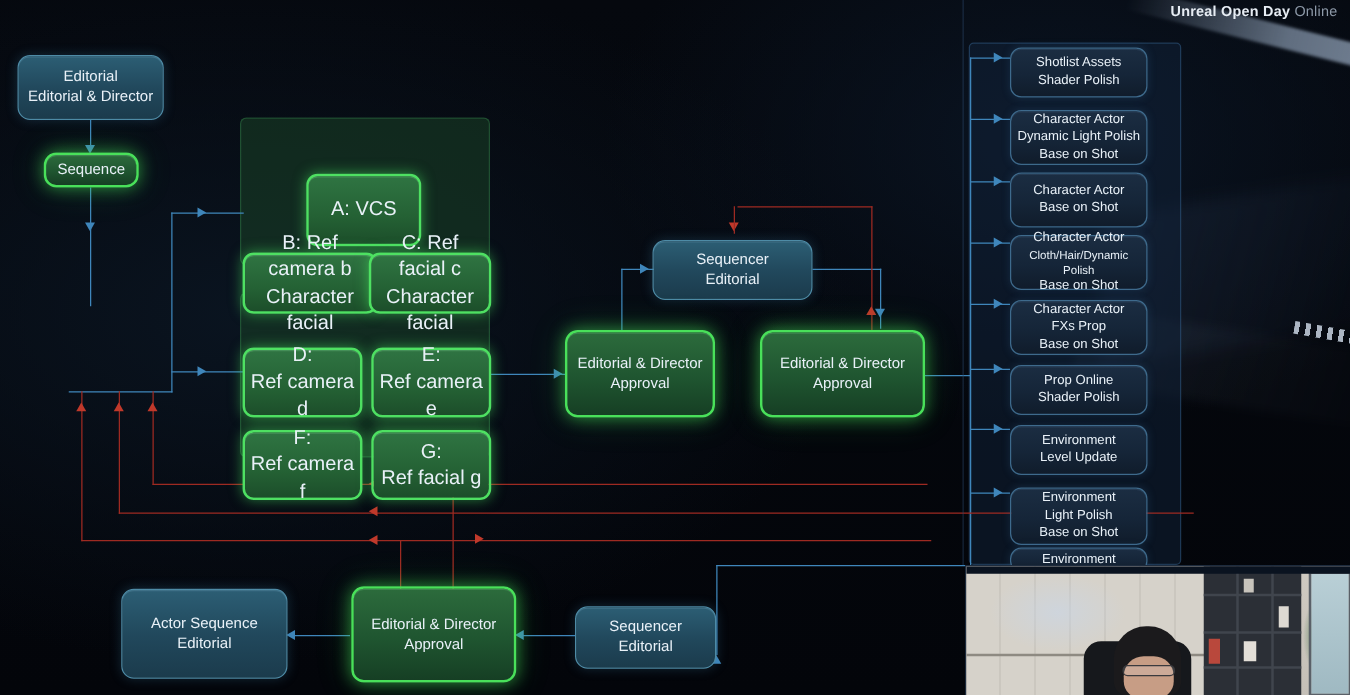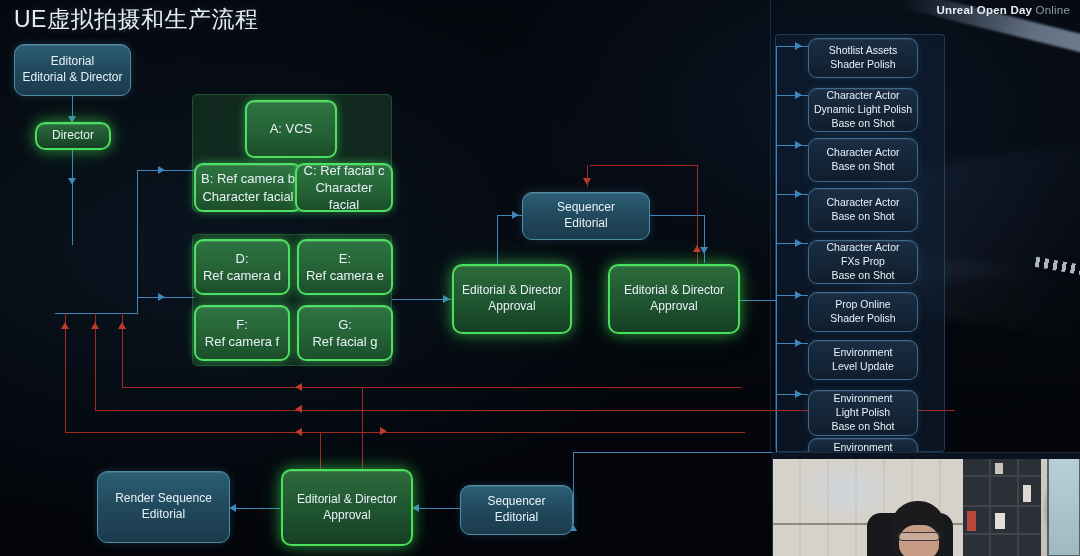--- a/index.html
+++ b/index.html
@@ -67,21 +67,22 @@
   .green {
     background:linear-gradient(180deg,#2c6b3c 0%,#1f5530 55%,#163f24 100%);
     border:2px solid #49e05a; border-radius:10px;
     box-shadow:0 0 13px rgba(70,225,90,.55), 0 0 28px rgba(60,210,80,.22), inset 0 1px 0 rgba(150,255,170,.18);
     font-size:12px;
   }
   .green-sub {
     background:linear-gradient(180deg,#2f7442 0%,#246134 60%,#1c4e2a 100%);
     border:2px solid #4ee062; border-radius:9px;
     box-shadow:0 0 10px rgba(70,230,95,.5), inset 0 1px 0 rgba(160,255,180,.2);
-    font-size:13px;
+    font-size:16px;
+    margin-top:39px;
   }
   .darkblue {
     background:linear-gradient(180deg,#1b2d42 0%,#152538 55%,#101c2b 100%);
     border:1px solid #3e6a8c; border-radius:9px;
     box-shadow:0 0 7px rgba(50,105,150,.26), inset 0 1px 0 rgba(130,175,215,.12);
     font-size:10.5px;
   }
   .group-panel {
     position:absolute; background:rgba(26,66,38,.55);
     border:1px solid rgba(70,170,95,.30); border-radius:5px;
@@ -135,21 +136,20 @@
 <body>
 
 <div id="stage">
 
   <div class="bg-grad"></div>
   <div class="beam"></div>
   <div class="beam2"></div>
   <div class="beam3"></div>
   <div class="dots"></div>
 
-  <div class="page-title">UE虚拟拍摄和生产流程</div>
   <div class="brand">
     <b>Unreal Open Day</b>
     <span>Online</span>
   </div>
 
   <div class="group-panel" style="left:192px; top:94px; width:200px; height:118px;"></div>
   <div class="group-panel" style="left:192px; top:234px; width:200px; height:132px;"></div>
   <div class="right-panel" style="left:775px; top:34px; width:170px; height:418px;"></div>
 
   <div class="ln v" style="left:72px; top:96px; height:24px;"></div>
@@ -232,21 +232,21 @@
   <div class="arw red-u" style="left:693px; top:245px;"></div>
   <div class="arw red-d" style="left:583px; top:178px;"></div>
   <div class="ln v red" style="left:587px; top:165px; height:22px;"></div>
 
   <div class="node blue" style="left:14px; top:44px; width:117px; height:52px;">
     <span class="l1">Editorial</span>
     <span class="l2">Editorial &amp; Director</span>
   </div>
 
   <div class="node green" style="left:35px; top:122px; width:76px; height:28px;">
-    <span class="l1">Director</span>
+    <span class="l1">Sequence</span>
   </div>
 
   <div class="node green-sub" style="left:245px; top:100px; width:92px; height:58px;">
     <span class="l1">A: VCS</span>
   </div>
   <div class="node green-sub" style="left:194px; top:163px; width:108px; height:49px;">
     <span class="l1">B: Ref camera b</span>
     <span class="l2">Character facial</span>
   </div>
   <div class="node green-sub" style="left:295px; top:163px; width:98px; height:49px;">
@@ -279,21 +279,21 @@
   <div class="node green" style="left:452px; top:264px; width:120px; height:70px;">
     <span class="l1">Editorial &amp; Director</span>
     <span class="l2">Approval</span>
   </div>
   <div class="node green" style="left:608px; top:264px; width:132px; height:70px;">
     <span class="l1">Editorial &amp; Director</span>
     <span class="l2">Approval</span>
   </div>
 
   <div class="node blue" style="left:97px; top:471px; width:133px; height:72px;">
-    <span class="l1">Render Sequence</span>
+    <span class="l1">Actor Sequence</span>
     <span class="l2">Editorial</span>
   </div>
   <div class="node green" style="left:281px; top:469px; width:132px; height:77px;">
     <span class="l1">Editorial &amp; Director</span>
     <span class="l2">Approval</span>
   </div>
   <div class="node blue" style="left:460px; top:485px; width:113px; height:50px;">
     <span class="l1">Sequencer</span>
     <span class="l2">Editorial</span>
   </div>
@@ -307,20 +307,21 @@
         <span class="l1">Character Actor</span>
         <span class="l2">Dynamic Light Polish</span>
         <span class="l3">Base on Shot</span>
       </div>
       <div class="node darkblue" style="left: 808px; top: 138px; width: 110px; height: 44px;">
         <span class="l1">Character Actor</span>
         <span class="l3">Base on Shot</span>
       </div>
       <div class="node darkblue" style="left: 808px; top: 188px; width: 110px; height: 44px;">
         <span class="l1">Character Actor</span>
+        <span class="l2" style="font-size: 9.2px;">Cloth/Hair/Dynamic Polish</span>
         <span class="l3">Base on Shot</span>
       </div>
       <div class="node darkblue" style="left: 808px; top: 240px; width: 110px; height: 44px;">
         <span class="l1">Character Actor</span>
         <span class="l2">FXs Prop</span>
         <span class="l3">Base on Shot</span>
       </div>
       <div class="node darkblue" style="left: 808px; top: 292px; width: 110px; height: 40px;">
         <span class="l1">Prop Online</span>
         <span class="l2">Shader Polish</span>

